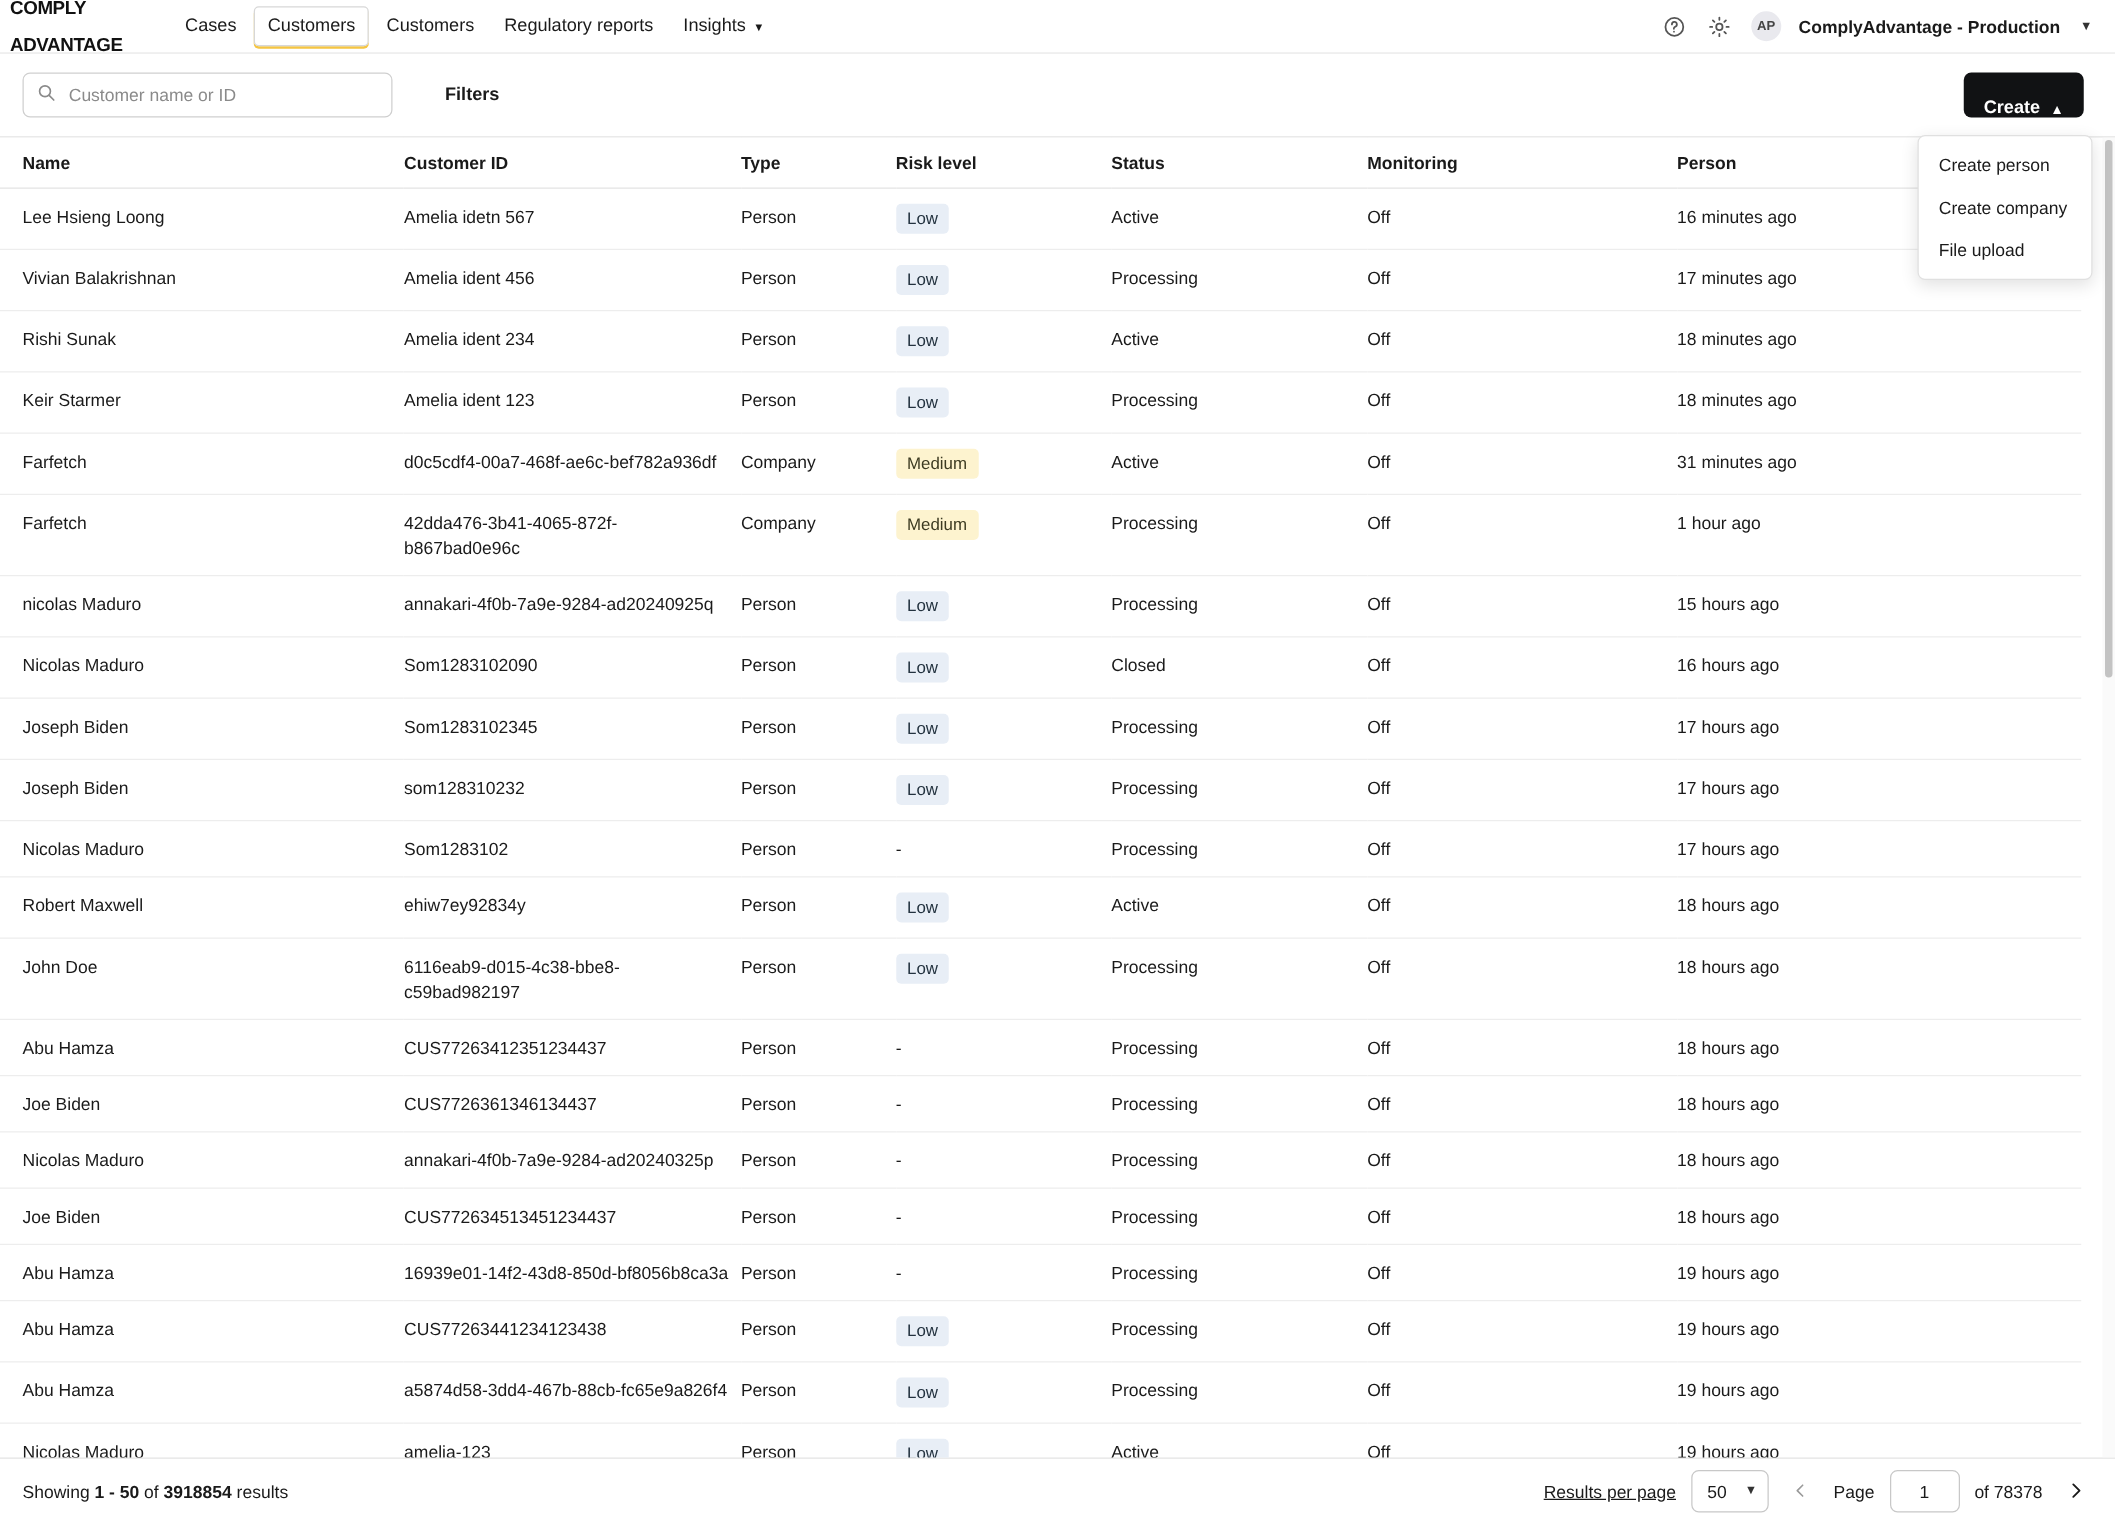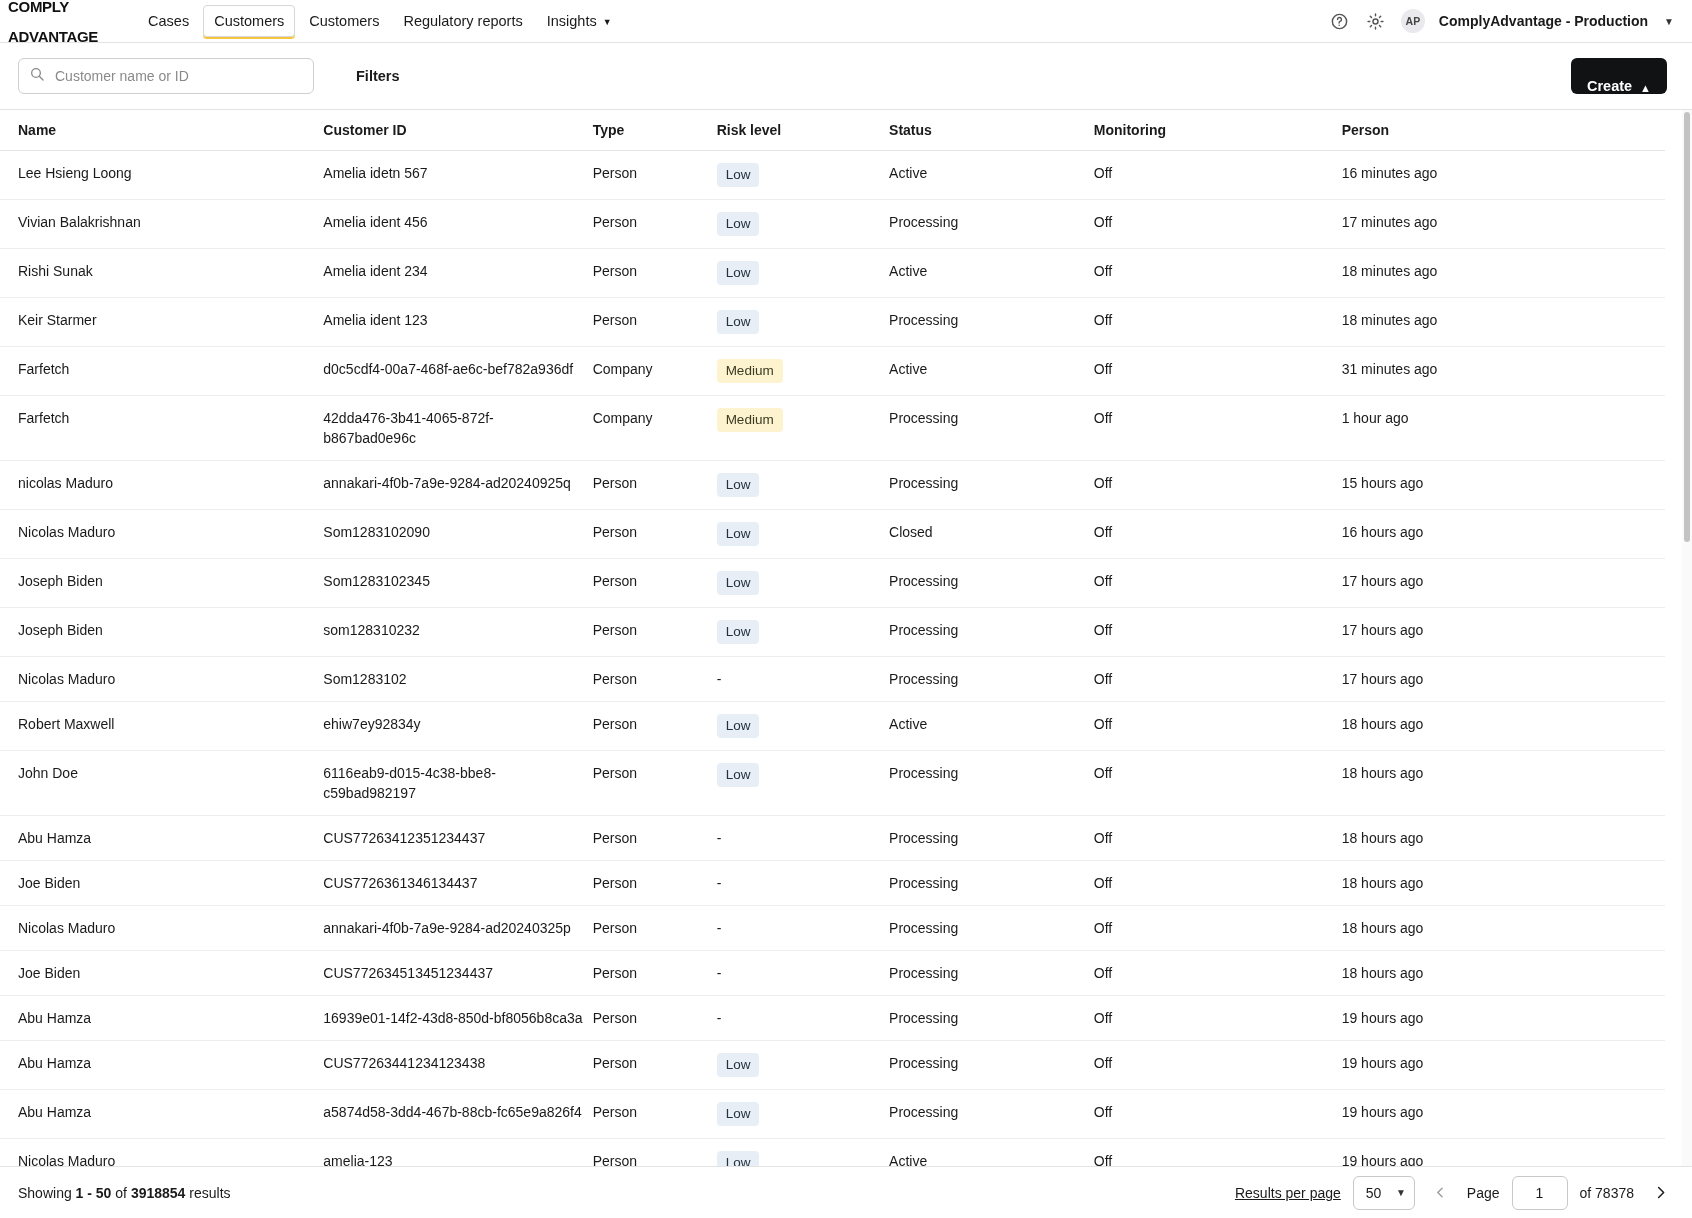--- a/index.html
+++ b/index.html
@@ -268,20 +268,25 @@
       </span>
       <input class="search-input" type="text" placeholder="Customer name or ID" style="">
     </div>
     <div class="filters-btn">Filters</div>
     <button class="create-btn">
       <span>Create</span>
       <span class="chev">▲</span>
     </button>
   </div>
 
+  <div class="dropdown">
+    <div class="dropdown-item">Create person</div>
+    <div class="dropdown-item">Create company</div>
+    <div class="dropdown-item">File upload</div>
+  </div>
 
   <div class="table-area">
     <table>
       <thead>
         <tr>
           <th class="col-name">Name</th>
           <th class="col-id">Customer ID</th>
           <th class="col-type">Type</th>
           <th class="col-risk">Risk level</th>
           <th class="col-status">Status</th>

